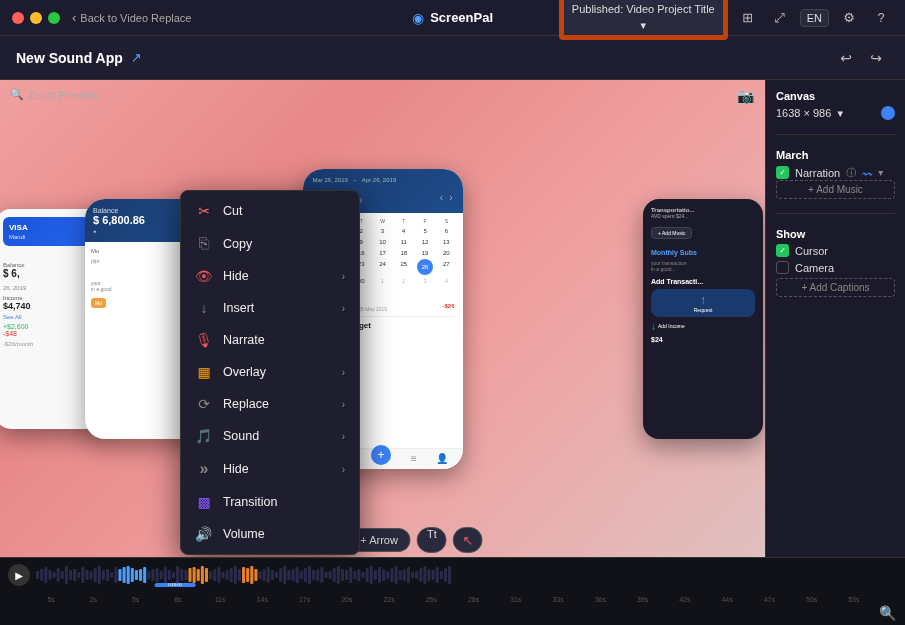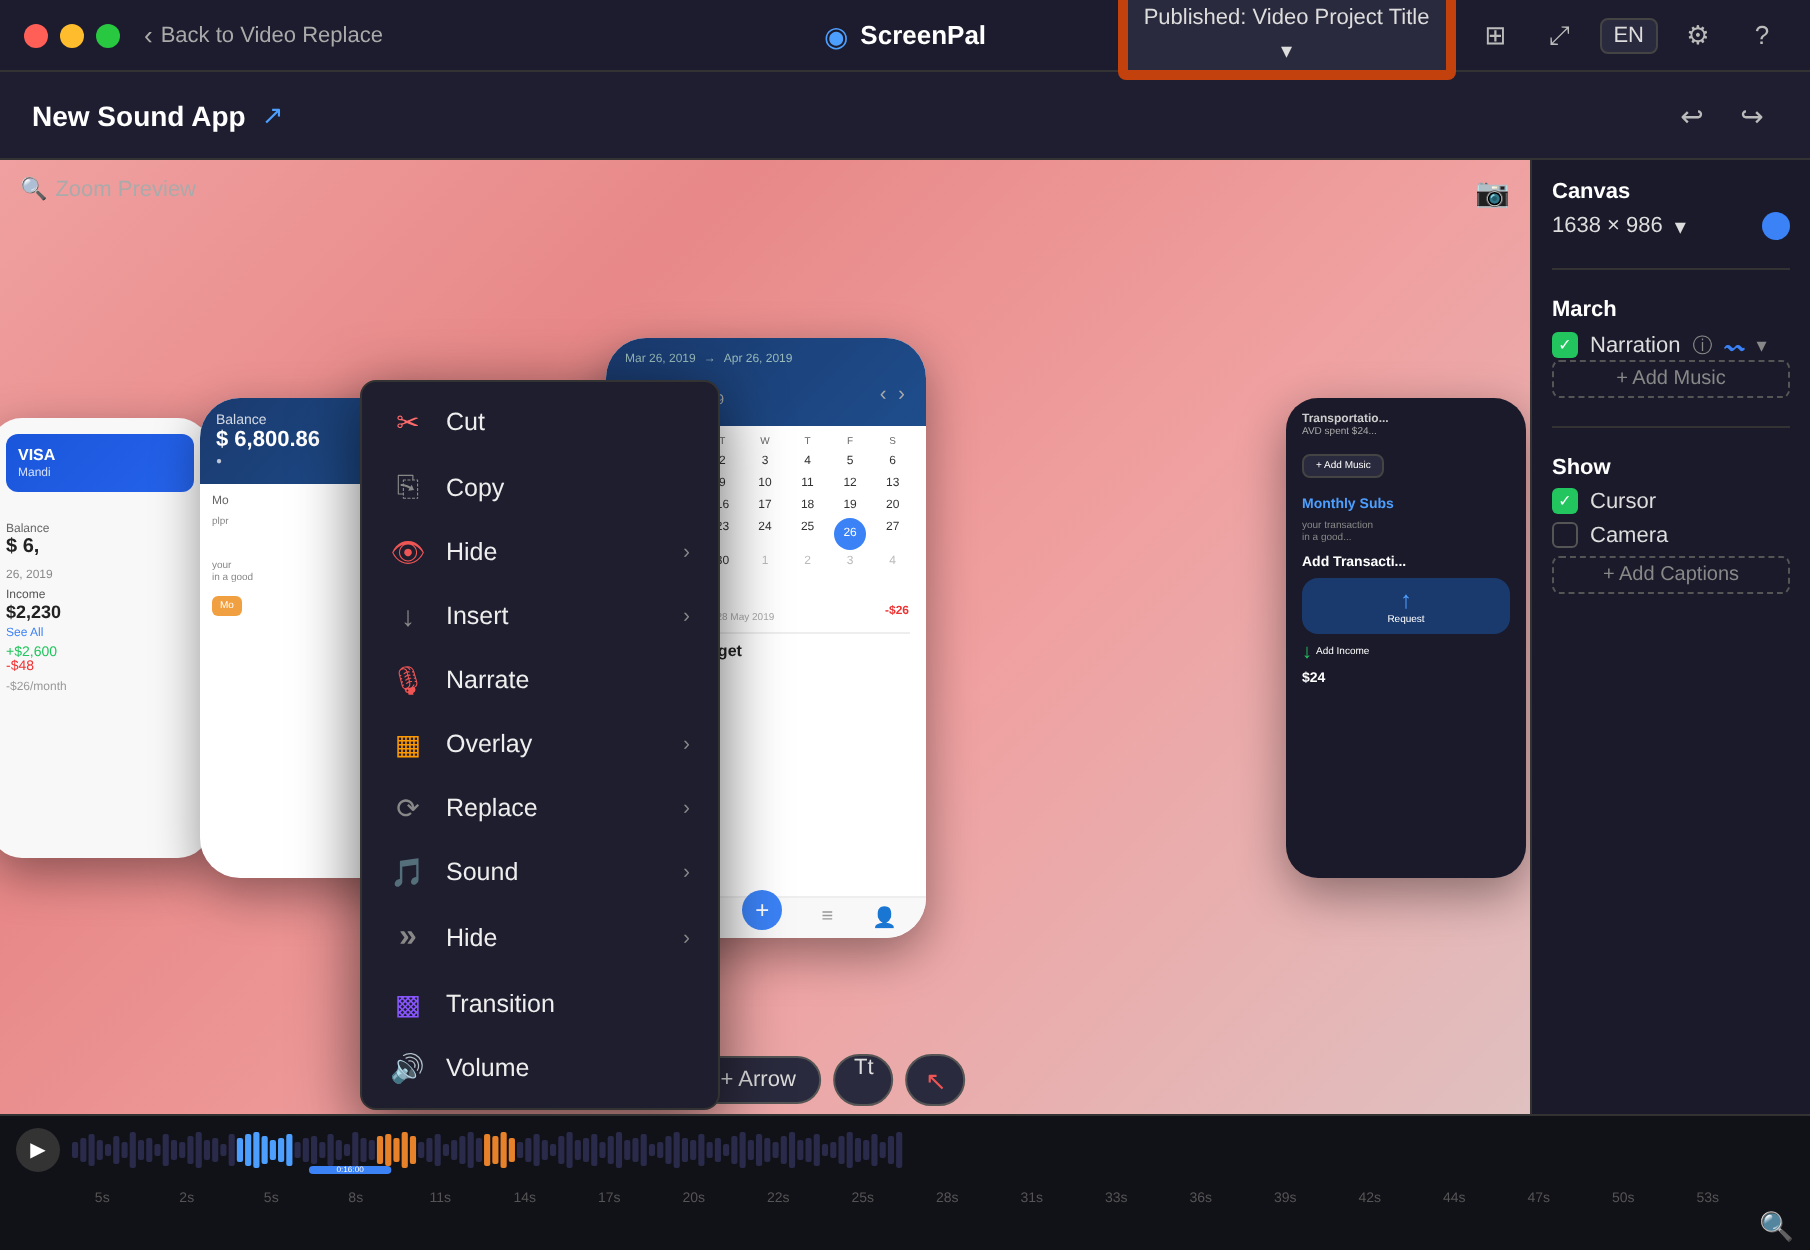--- a/index.html
+++ b/index.html
@@ -685,29 +685,29 @@
       <div class="phone-mockup phone-left">
         <div class="phone-left-content">
           <div class="visa-card">
             <div class="visa-label">VISA</div>
             <div class="visa-name">Mandi</div>
           </div>
           <div class="balance-small">Balance</div>
           <div class="amount-large">$ 6,</div>
           <div style="font-size:6px;color:#888;margin-top:6px;">26, 2019</div>
           <div style="font-size:6px;color:#555;margin-top:4px;">Income</div>
-          <div style="font-size:9px;font-weight:700;color:#222;">$2,230</div>
+          <div style="font-size:9px;font-weight:700;color:#222;">$4,740</div>
           <div style="font-size:6px;color:#3b82f6;margin:3px 0;">See All</div>
           <div style="font-size:7px;color:#22c55e;">+$2,600</div>
           <div style="font-size:7px;color:#e33;">-$48</div>
           <div style="font-size:6px;color:#999;margin-top:4px;">-$26/month</div>
         </div>
       </div>
 
-      <div class="phone-mockup" style="width:120px;height:240px;left:100px;top:50%;transform:translateY(-50%);background:#fff;z-index:2;">
+      <div class="phone-mockup" style="width:120px;height:240px;left:85px;top:50%;transform:translateY(-50%);background:#fff;z-index:2;">
         <div style="background:linear-gradient(135deg,#1a3a6e,#1e4d8c);padding:8px;color:#fff;">
           <div style="font-size:7px;opacity:0.8;">Balance</div>
           <div style="font-size:11px;font-weight:700;">$ 6,800.86</div>
           <div style="font-size:5px;opacity:0.7;margin-top:2px;">●</div>
         </div>
         <div style="padding:6px;font-size:6px;">
           <div style="color:#666;margin-bottom:4px;">Mo</div>
           <div style="color:#888;font-size:5px;">plpr</div>
           <div style="margin-top:6px;font-size:6px;font-weight:700;">$ 6,</div>
           <div style="font-size:5px;color:#888;margin-top:4px;">your<br>in a good</div>

